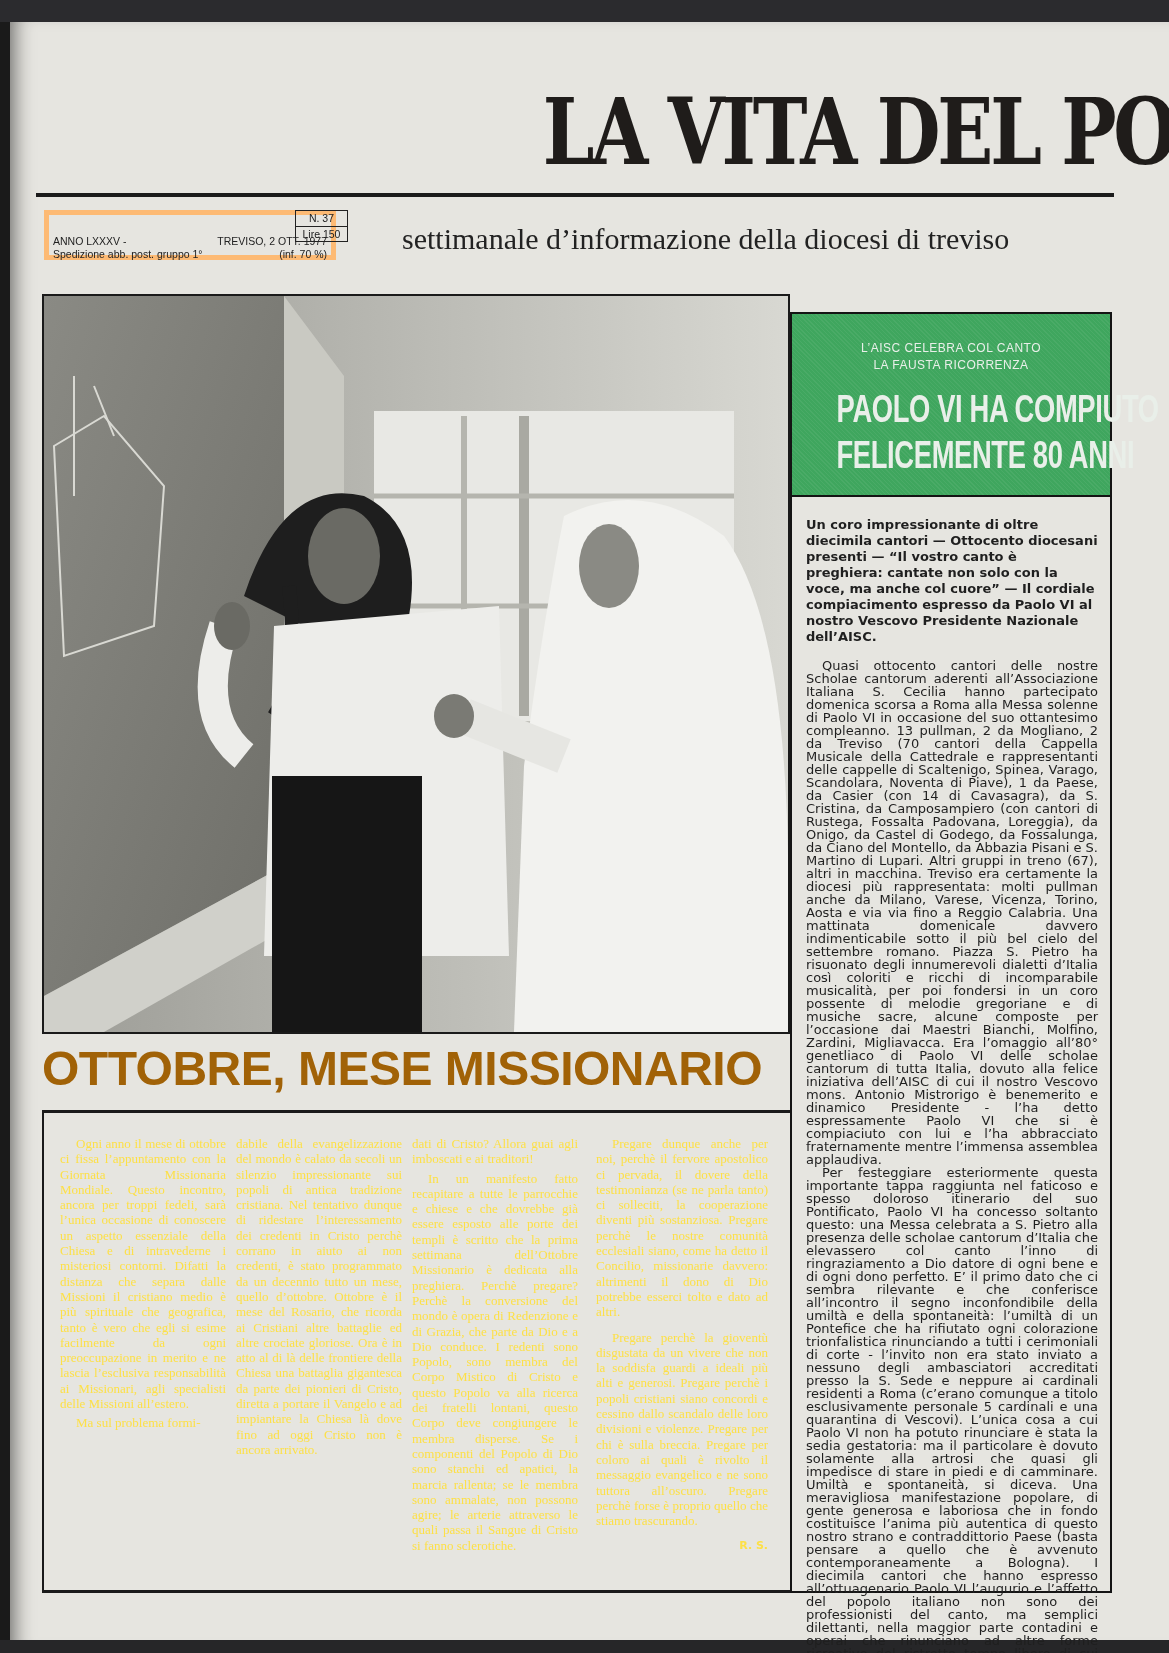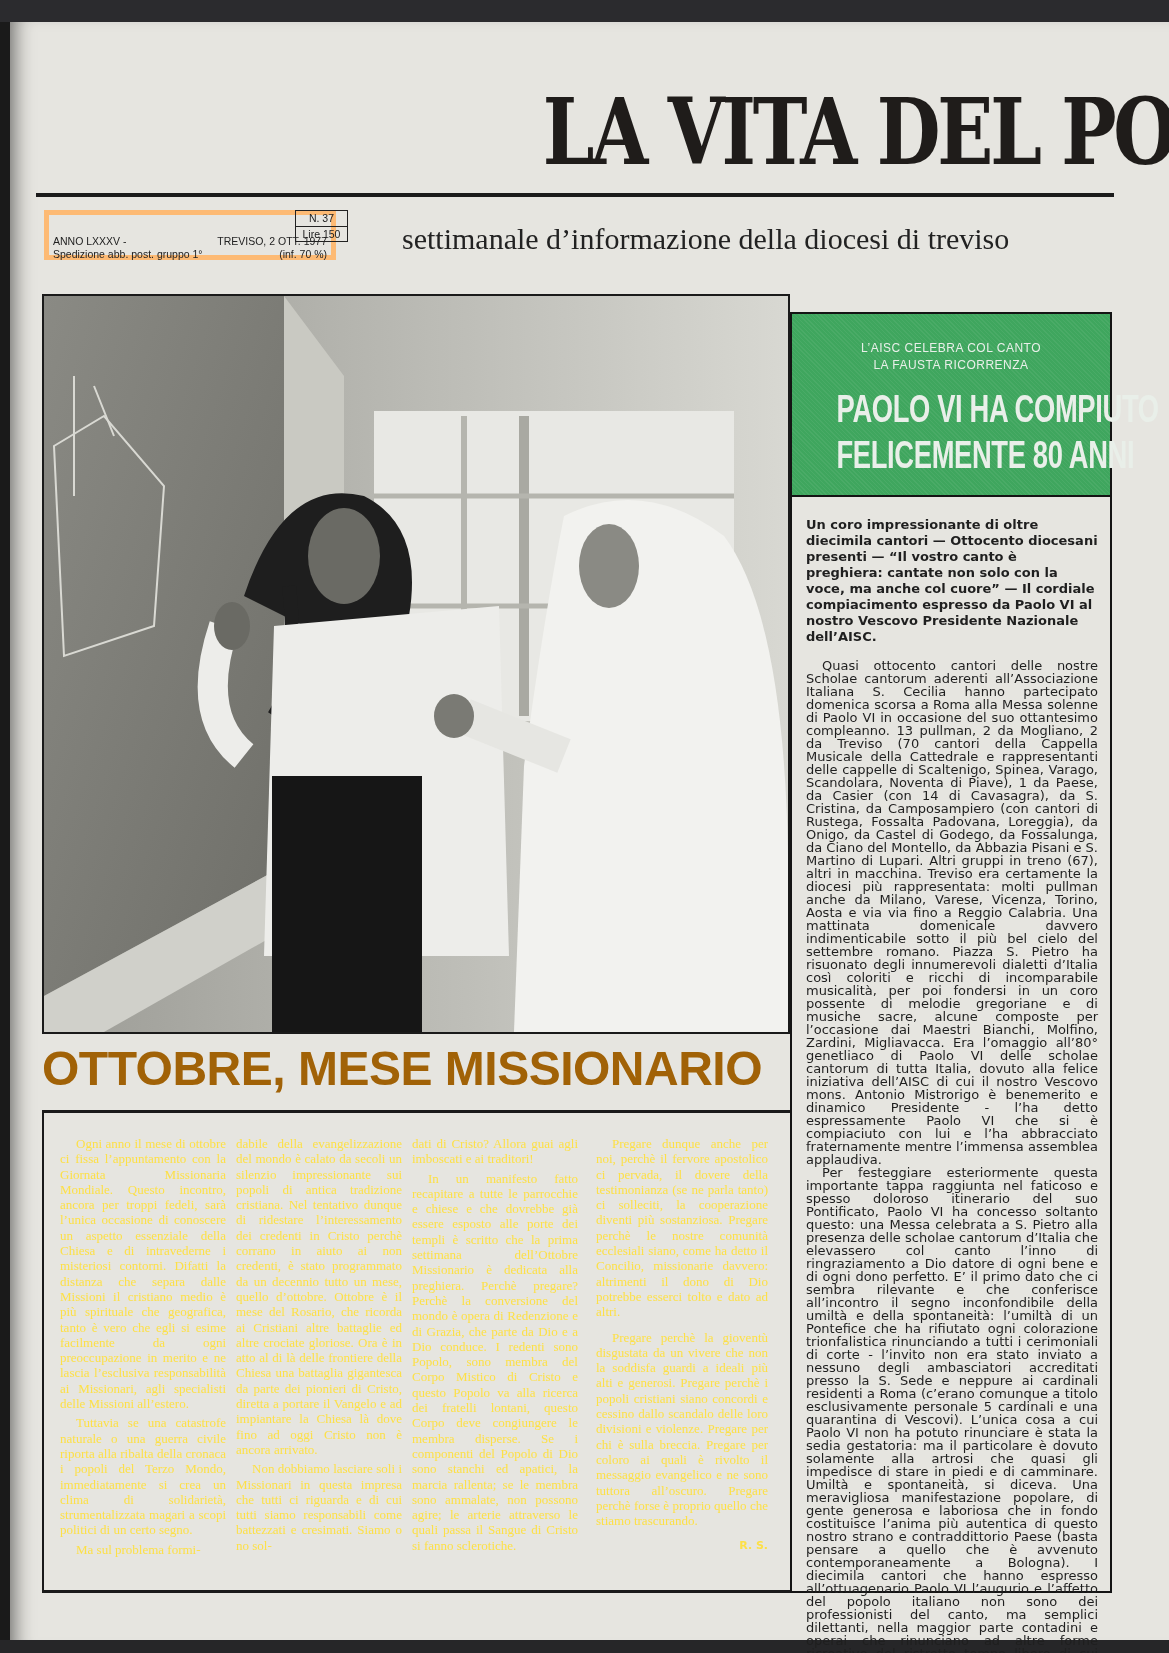--- a/index.html
+++ b/index.html
@@ -177,26 +177,24 @@
   <p class="body-sans">Quasi ottocento cantori delle nostre Scholae cantorum aderenti all’Associazione Italiana S. Cecilia hanno partecipato domenica scorsa a Roma alla Messa solenne di Paolo VI in occasione del suo ottantesimo compleanno. 13 pullman, 2 da Mogliano, 2 da Treviso (70 cantori della Cappella Musicale della Cattedrale e rappresentanti delle cappelle di Scaltenigo, Spinea, Varago, Scandolara, Noventa di Piave), 1 da Paese, da Casier (con 14 di Cavasagra), da S. Cristina, da Camposampiero (con cantori di Rustega, Fossalta Padovana, Loreggia), da Onigo, da Castel di Godego, da Fossalunga, da Ciano del Montello, da Abbazia Pisani e S. Martino di Lupari. Altri gruppi in treno (67), altri in macchina. Treviso era certamente la diocesi più rappresentata: molti pullman anche da Milano, Varese, Vicenza, Torino, Aosta e via via fino a Reggio Calabria. Una mattinata domenicale davvero indimenticabile sotto il più bel cielo del settembre romano. Piazza S. Pietro ha risuonato degli innumerevoli dialetti d’Italia così coloriti e ricchi di incomparabile musicalità, per poi fondersi in un coro possente di melodie gregoriane e di musiche sacre, alcune composte per l’occasione dai Maestri Bianchi, Molfino, Zardini, Migliavacca. Era l’omaggio all’80° genetliaco di Paolo VI delle scholae cantorum di tutta Italia, dovuto alla felice iniziativa dell’AISC di cui il nostro Vescovo mons. Antonio Mistrorigo è benemerito e dinamico Presidente - l’ha detto espressamente Paolo VI che si è compiaciuto con lui e l’ha abbracciato fraternamente mentre l’immensa assemblea applaudiva.</p>
   <p class="body-sans">Per festeggiare esteriormente questa importante tappa raggiunta nel faticoso e spesso doloroso itinerario del suo Pontificato, Paolo VI ha concesso soltanto questo: una Messa celebrata a S. Pietro alla presenza delle scholae cantorum d’Italia che elevassero col canto l’inno di ringraziamento a Dio datore di ogni bene e di ogni dono perfetto. E’ il primo dato che ci sembra rilevante e che conferisce all’incontro il segno inconfondibile della umiltà e della spontaneità: l’umiltà di un Pontefice che ha rifiutato ogni colorazione trionfalistica rinunciando a tutti i cerimoniali di corte - l’invito non era stato inviato a nessuno degli ambasciatori accreditati presso la S. Sede e neppure ai cardinali residenti a Roma (c’erano comunque a titolo esclusivamente personale 5 cardinali e una quarantina di Vescovi). L’unica cosa a cui Paolo VI non ha potuto rinunciare è stata la sedia gestatoria: ma il particolare è dovuto solamente alla artrosi che quasi gli impedisce di stare in piedi e di camminare. Umiltà e spontaneità, si diceva. Una meravigliosa manifestazione popolare, di gente generosa e laboriosa che in fondo costituisce l’anima più autentica di questo nostro strano e contraddittorio Paese (basta pensare a quello che è avvenuto contemporaneamente a Bologna). I diecimila cantori che hanno espresso all’ottuagenario Paolo VI l’augurio e l’affetto del popolo italiano non sono dei professionisti del canto, ma semplici dilettanti, nella maggior parte contadini e operai che rinunciano ad altre forme ricreative del ristretto tempo libero di cui possono disporre per curare la loro voce e apprendere i tesori della musica sacra. Per andare a Roma - questi nostri bravi cantori - si sono sobbarcati le spese del viaggio e del vitto e</p>
 
 </div>
 
 <div class="main-headline">OTTOBRE, MESE MISSIONARIO</div>
 <div class="article-box"></div>
 
 <div class="col" style="left:60px">
   <p>Ogni anno il mese di ottobre ci fissa l’appuntamento con la Giornata Missionaria Mondiale. Questo incontro, ancora per troppi fedeli, sarà l’unica occasione di conoscere un aspetto essenziale della Chiesa e di intravederne i misteriosi contorni. Difatti la distanza che separa dalle Missioni il cristiano medio è più spirituale che geografica, tanto è vero che egli si esime facilmente da ogni preoccupazione in merito e ne lascia l’esclusiva responsabilità ai Missionari, agli specialisti delle Missioni all’estero.</p>
-  <p>Tuttavia se una catastrofe naturale o una guerra civile riporta alla ribalta della cronaca i popoli del Terzo Mondo, immediatamente si crea un clima di solidarietà, strumentalizzata magari a scopi politici di un certo segno.</p>
   <p>Ma sul problema formi-</p>
 </div>
 <div class="col" style="left:236px">
   <p class="noindent">dabile della evangelizzazione del mondo è calato da secoli un silenzio impressionante sui popoli di antica tradizione cristiana. Nel tentativo dunque di ridestare l’interessamento dei credenti in Cristo perchè corrano in aiuto ai non credenti, è stato programmato da un decennio tutto un mese, quello d’ottobre. Ottobre è il mese del Rosario, che ricorda ai Cristiani altre battaglie ed altre crociate gloriose. Ora è in atto al di là delle frontiere della Chiesa una battaglia gigantesca da parte dei pionieri di Cristo, diretta a portare il Vangelo e ad impiantare la Chiesa là dove fino ad oggi Cristo non è ancora arrivato.</p>
-  <p>Non dobbiamo lasciare soli i Missionari in questa impresa che tutti ci riguarda e di cui tutti siamo responsabili come battezzati e cresimati. Siamo o no sol-</p>
 </div>
 <div class="col" style="left:412px">
   <p class="noindent">dati di Cristo? Allora guai agli imboscati e ai traditori!</p>
   <p>In un manifesto fatto recapitare a tutte le parrocchie e chiese e che dovrebbe già essere esposto alle porte dei templi è scritto che la prima settimana dell’Ottobre Missionario è dedicata alla preghiera. Perchè pregare? Perchè la conversione del mondo è opera di Redenzione e di Grazia, che parte da Dio e a Dio conduce. I redenti sono Popolo, sono membra del Corpo Mistico di Cristo e questo Popolo va alla ricerca dei fratelli lontani, questo Corpo deve congiungere le membra disperse. Se i componenti del Popolo di Dio sono stanchi ed apatici, la marcia rallenta; se le membra sono ammalate, non possono agire; le arterie attraverso le quali passa il Sangue di Cristo si fanno sclerotiche.</p>
 </div>
 <div class="col" style="left:596px; width:172px">
   <p>Pregare dunque anche per noi, perchè il fervore apostolico ci pervada, il dovere della testimonianza (se ne parla tanto) ci solleciti, la cooperazione diventi più sostanziosa. Pregare perchè le nostre comunità ecclesiali siano, come ha detto il Concilio, missionarie davvero: altrimenti il dono di Dio potrebbe esserci tolto e dato ad altri.</p>
   <p style="margin-top:10px">Pregare perchè la gioventù disgustata da un vivere che non la soddisfa guardi a ideali più alti e generosi. Pregare perchè i popoli cristiani siano concordi e cessino dallo scandalo delle loro divisioni e violenze. Pregare per chi è sulla breccia. Pregare per coloro ai quali è rivolto il messaggio evangelico e ne sono tuttora all’oscuro. Pregare perchè forse è proprio quello che stiamo trascurando.</p>
   <div class="sign">R. S.</div>
 </div>

